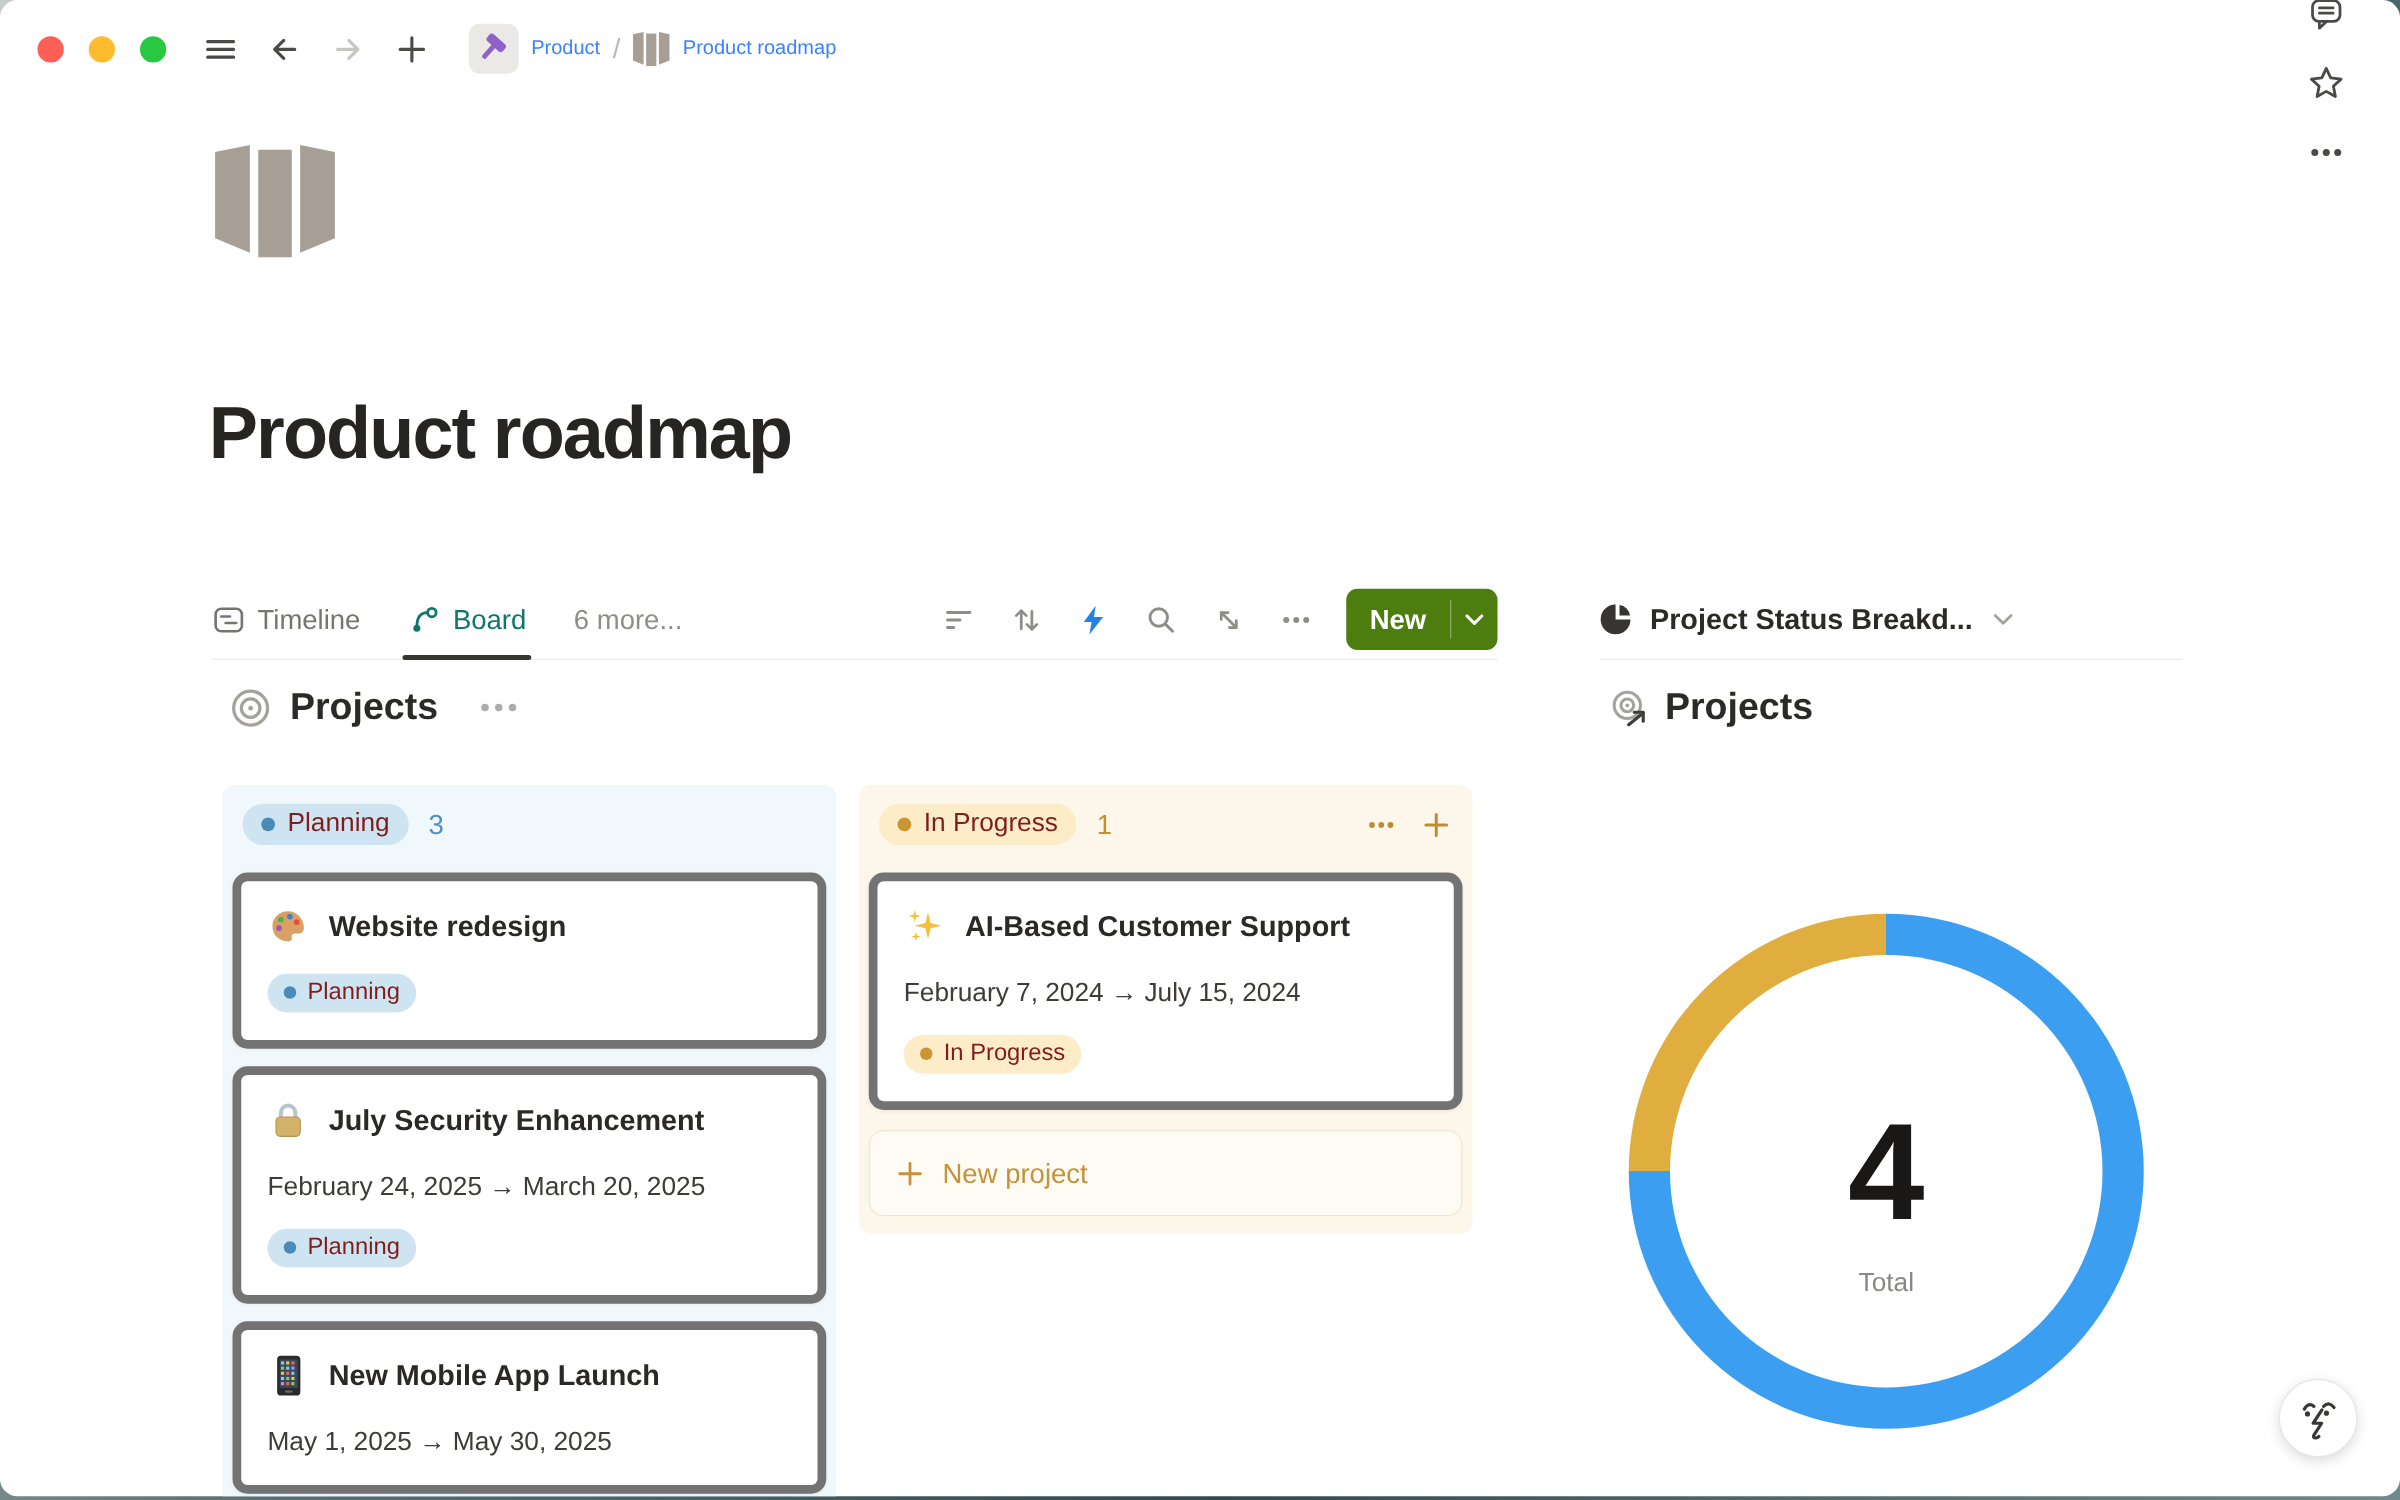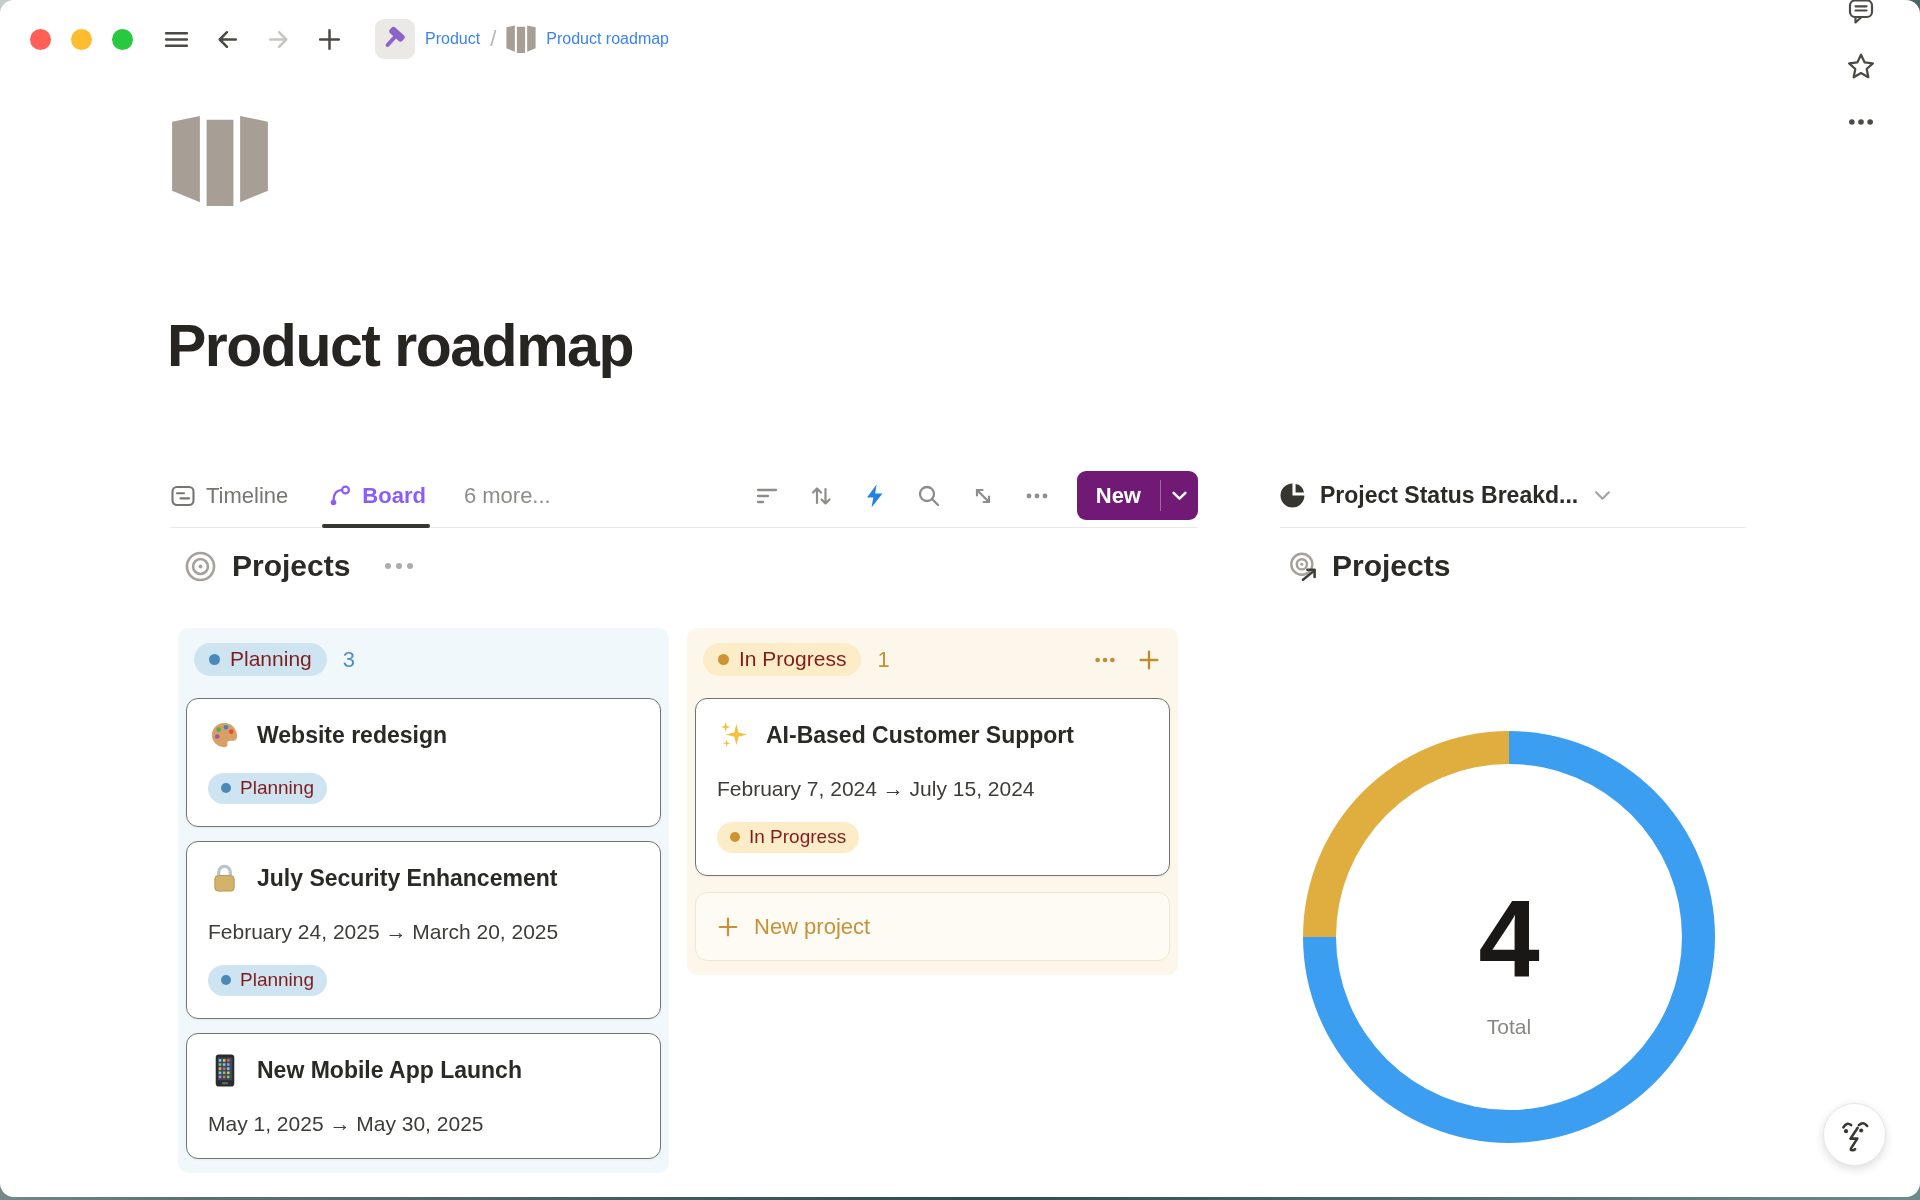--- a/index.html
+++ b/index.html
@@ -26,28 +26,28 @@
   .topicon{ width:28px; height:28px; color:#4c4a46; display:flex; align-items:center; justify-content:center; }
 
   
   .page-icon{ position:absolute; left:172px; top:114px; width:96px; height:92px; }
   .page-title{ position:absolute; left:167px; top:312px; font-size:59px; font-weight:700; letter-spacing:-1.5px; color:#262522; }
 
   
   .tabrow{ position:absolute; left:170px; top:464px; width:1028px; height:64px; display:flex; align-items:center; border-bottom:1px solid #e9e9e7; }
   .tab{ display:flex; align-items:center; gap:10px; font-size:22px; height:100%; position:relative; }
   .tab.inactive{ color:#767571; }
-  .tab.active{ color:#8b5cf6; font-weight:700; }
+  .tab.active{ color:#0f766e; font-weight:400; }
   .tab.active::after{ content:""; position:absolute; left:-4px; right:-4px; bottom:-1px; height:4px; background:#37352f; border-radius:2px; }
   .tab + .tab{ margin-left:38px; }
   .more-views{ margin-left:38px; font-size:22px; color:#8f8d89; }
   .tab-spacer{ flex:1; }
   .tbicon{ width:28px; height:28px; color:#8f8d89; display:flex; align-items:center; justify-content:center; margin-left:26px; }
   .tbicon.bolt{ color:#2383e2; }
-  .new-btn{ margin-left:26px; height:49px; background:#701a75; border-radius:9px; display:flex; align-items:stretch; color:#fff; overflow:hidden; }
+  .new-btn{ margin-left:26px; height:49px; background:#4d7c0f; border-radius:9px; display:flex; align-items:stretch; color:#fff; overflow:hidden; }
   .new-btn-label{ display:flex; align-items:center; padding:0 19px; font-size:22px; font-weight:600; }
   .new-btn-divider{ width:1px; background:rgba(255,255,255,.35); margin:9px 0; }
   .new-btn-caret{ width:37px; display:flex; align-items:center; justify-content:center; }
 
   
   .chart-header{ position:absolute; left:1280px; top:464px; width:466px; height:64px; display:flex; align-items:center; border-bottom:1px solid #e9e9e7; }
   .chart-header .ttl{ font-size:23px; font-weight:700; color:#2b2a27; margin-left:13px; }
   .chart-header .caret{ margin-left:16px; color:#a5a3a0; display:flex; }
 
   
@@ -66,21 +66,21 @@
   .col-head{ display:flex; align-items:center; padding:5px 8px 8px; }
   .pill{ display:inline-flex; align-items:center; gap:10px; border-radius:999px; padding:4px 15px 5px; font-size:21px; color:#7f1d1d; }
   .pill .dot{ width:11px; height:11px; border-radius:50%; }
   .pill.blue{ background:#cfe4f1; } .pill.blue .dot{ background:#4a8ab8; }
   .pill.yellow{ background:#fdecc8; } .pill.yellow .dot{ background:#cd9433; }
   .col-count{ margin-left:16px; font-size:22px; }
   .col-count.blue{ color:#4e8fc7; } .col-count.yellow{ color:#c2922e; }
   .col-controls{ margin-left:auto; display:flex; align-items:center; gap:18px; color:#bb8e35; }
   .col-controls .ic{ width:26px; height:26px; display:flex; align-items:center; justify-content:center; }
 
-  .card{ background:#fff; border:1px solid #737373; border-radius:12px; box-shadow:0 1px 3px rgba(15,15,15,.05); padding:20px 21px 22px; margin-top:14px; cursor:default; }
+  .card{ background:#fff; border:7px solid #737373; border-radius:12px; box-shadow:0 1px 3px rgba(15,15,15,.05); padding:20px 21px 22px; margin-top:14px; cursor:default; }
   .card-head{ display:flex; align-items:center; gap:16px; font-size:23px; font-weight:600; color:#2a2926; }
   .card-emoji{ width:33px; height:33px; flex:0 0 33px; display:flex; align-items:center; justify-content:center; }
   .card-date{ margin-top:25px; font-size:21px; color:#3e3c38; }
   .card-tag{ margin-top:21px; }
   .card-tag .pill{ font-size:19px; padding:4px 13px 5px; gap:9px; }
   .card-tag .pill .dot{ width:10px; height:10px; }
 
   .new-project{ margin-top:16px; height:69px; border:1.5px solid #f0e7d2; background:rgba(255,255,255,.45); border-radius:12px; display:flex; align-items:center; padding:0 20px; gap:14px; color:#c6913a; font-size:22px; }
 
   

